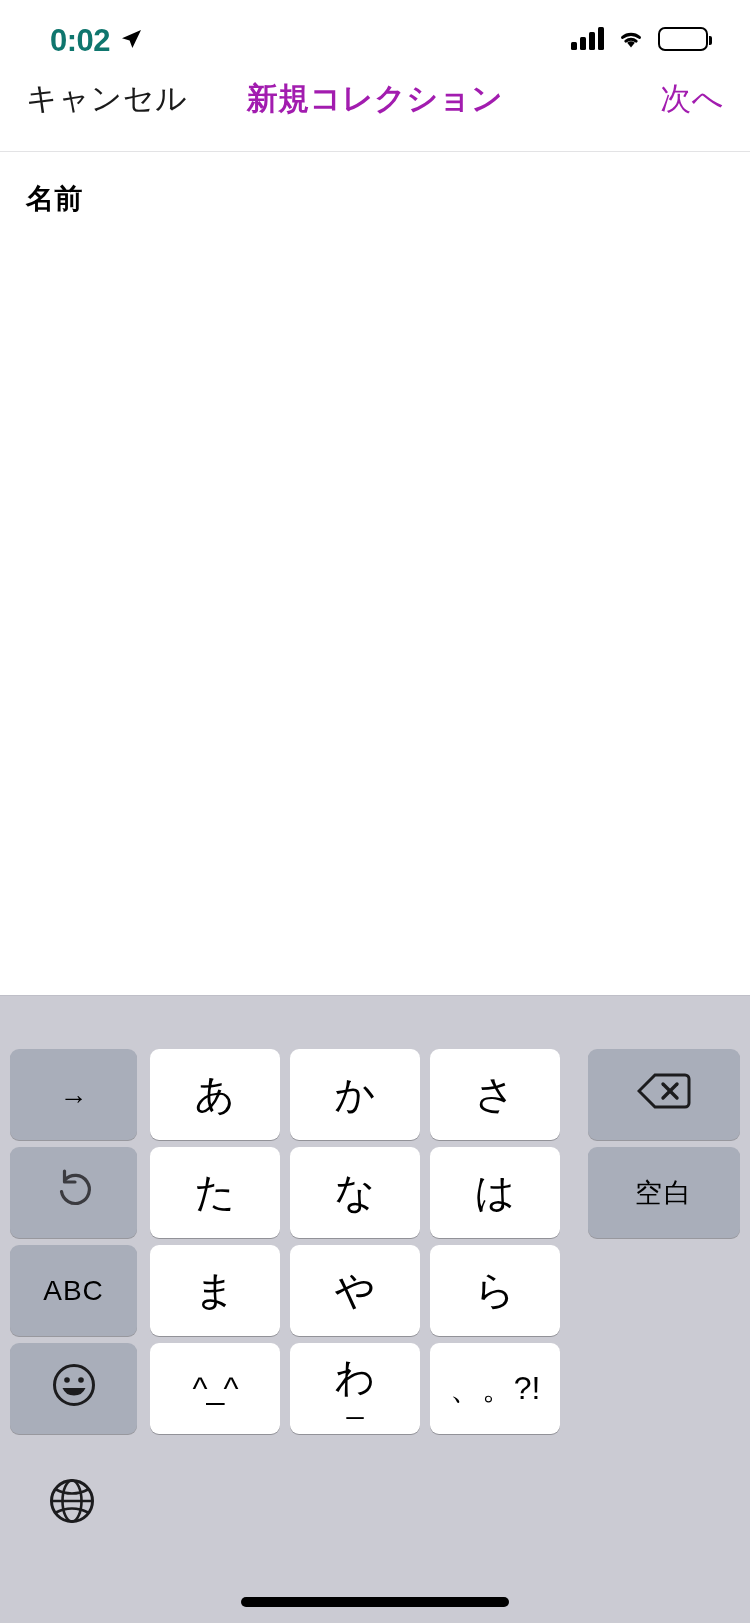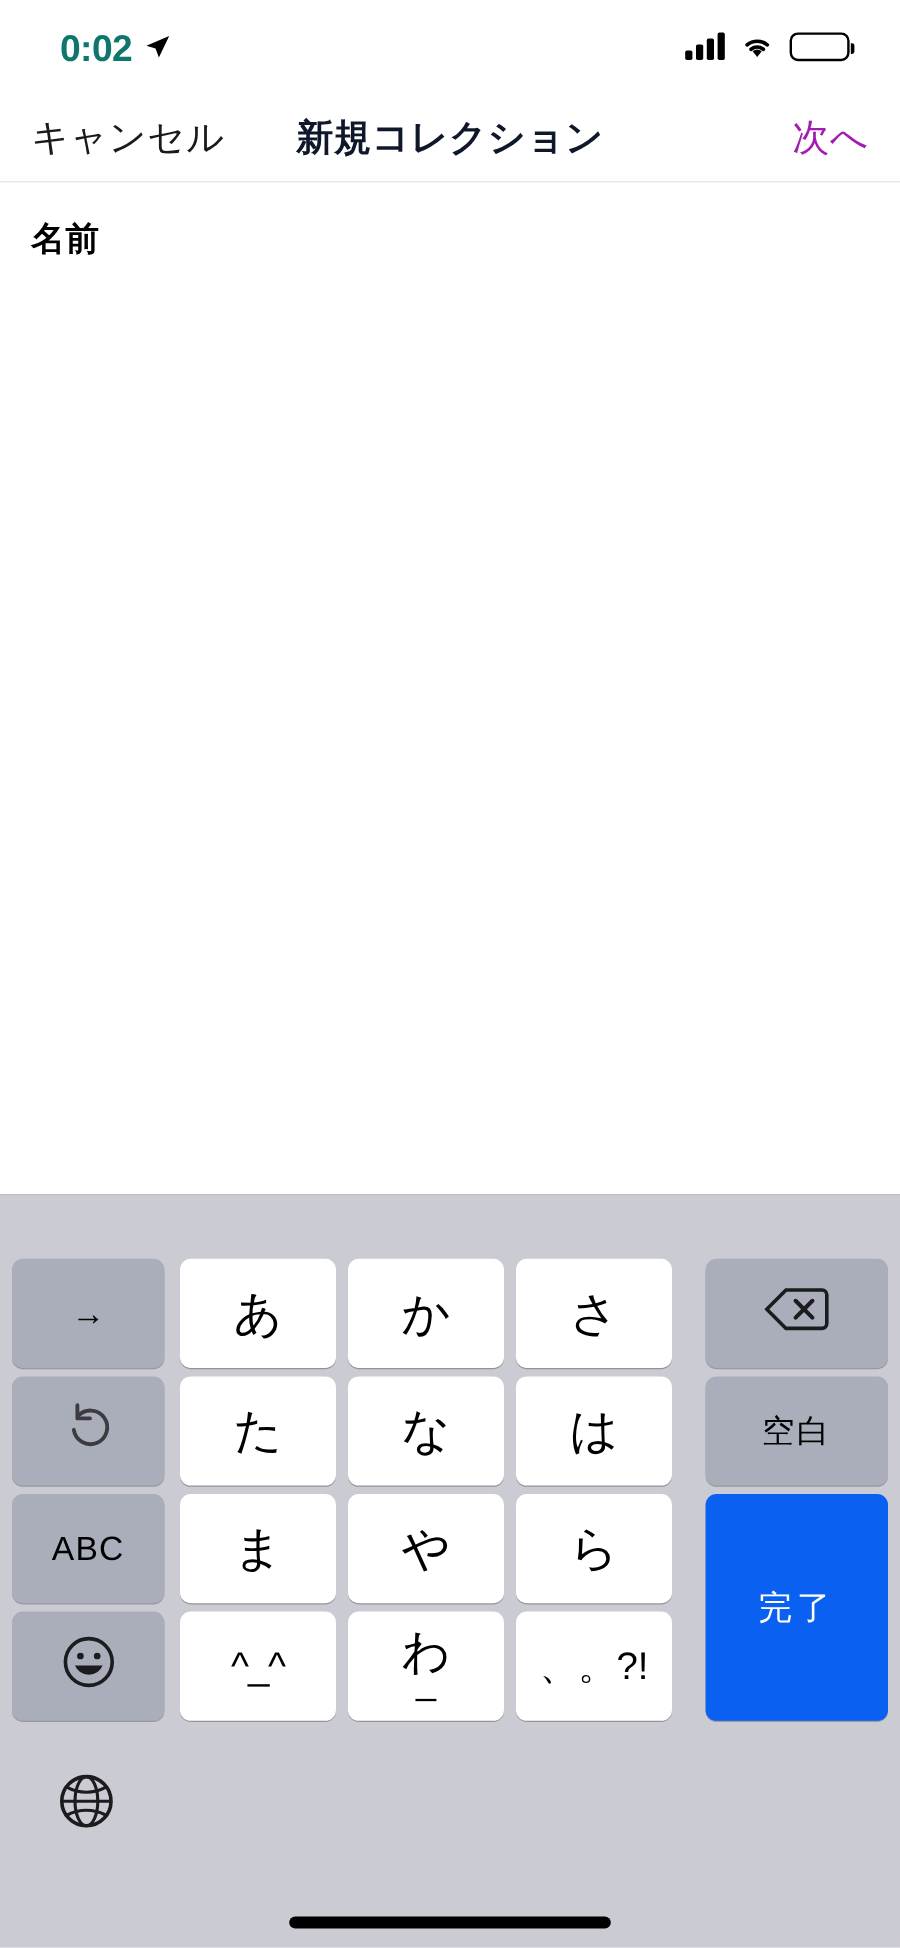--- a/index.html
+++ b/index.html
@@ -87,38 +87,37 @@
     border-radius: 0 2px 2px 0;
   }
 
   
   .nav-bar {
     position: absolute;
     top: 78px; left: 0;
     width: 750px;
     height: 74px;
     display: flex;
-    align-items: center;
     box-sizing: border-box;
     background: #fff;
     border-bottom: 1px solid #e3e3e5;
   }
   .nav-cancel {
     position: absolute;
     left: 26px;
     font-size: 31px;
     color: #1a1a1a;
     letter-spacing: 0.5px;
   }
   .nav-title {
     width: 100%;
     text-align: center;
     font-size: 31px;
     font-weight: bold;
-    color: #0f172a;
+    color: #a21caf;
     letter-spacing: 0.5px;
   }
   .nav-next {
     position: absolute;
     right: 26px;
     font-size: 31px;
     color: #a21caf;
     letter-spacing: 0.5px;
   }
 
@@ -314,23 +313,20 @@
       </div>
       <div class="key key-letter" style="left: 150px; width: 130px; top: 196px; height: 91px;">
         <span>ま</span>
       </div>
       <div class="key key-letter" style="left: 290px; width: 130px; top: 196px; height: 91px;">
         <span>や</span>
       </div>
       <div class="key key-letter" style="left: 430px; width: 130px; top: 196px; height: 91px;">
         <span>ら</span>
       </div>
-      <div class="key key-return" style="left: 588px; width: 152px; top: 196px; height: 189px;">
-        <span>完了</span>
-      </div>
       <div class="key key-fn" style="left: 10px; width: 127px; top: 294px; height: 91px;">
         <span class="ico"><svg width="46" height="46" viewBox="0 0 46 46" aria-hidden="true">
             <circle cx="23" cy="23" r="19.5" fill="none" stroke="#1c1c1e" stroke-width="3"></circle>
             <circle cx="16" cy="18" r="2.8" fill="#1c1c1e"></circle>
             <circle cx="30" cy="18" r="2.8" fill="#1c1c1e"></circle>
             <path d="M11.5 26 A12.5 12.5 0 0 0 34.5 26 Z" fill="#1c1c1e"></path>
           </svg></span>
       </div>
       <div class="key key-letter key-kao" style="left: 150px; width: 130px; top: 294px; height: 91px;">
         <span>^_^</span>

